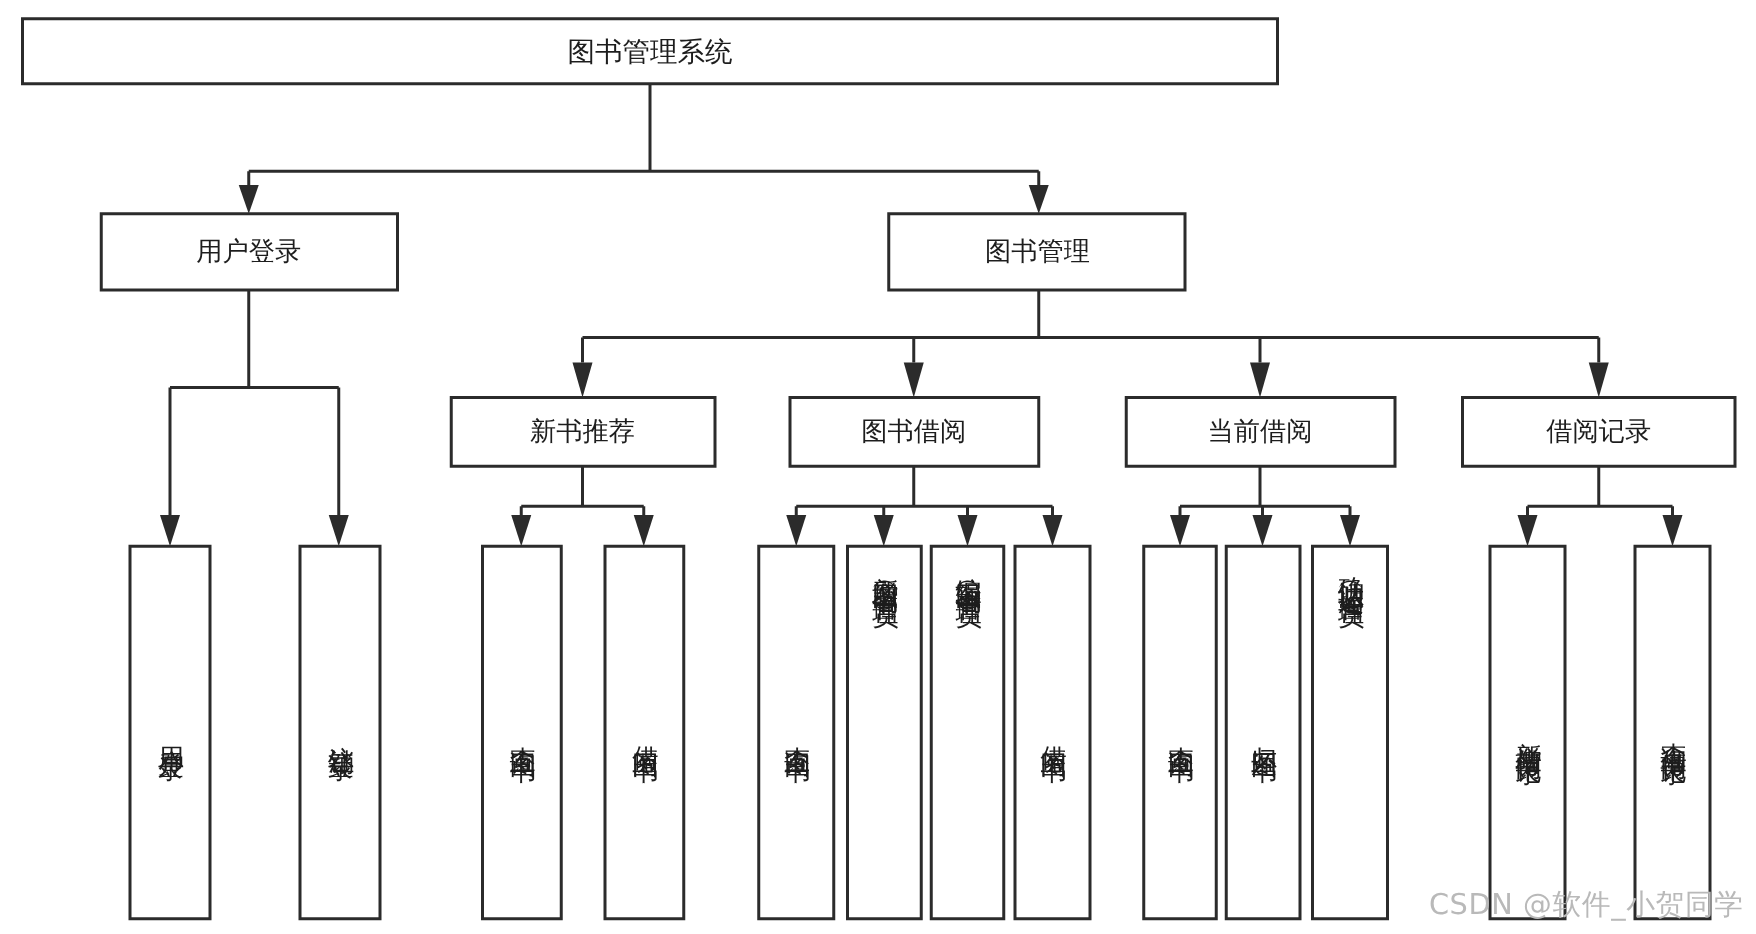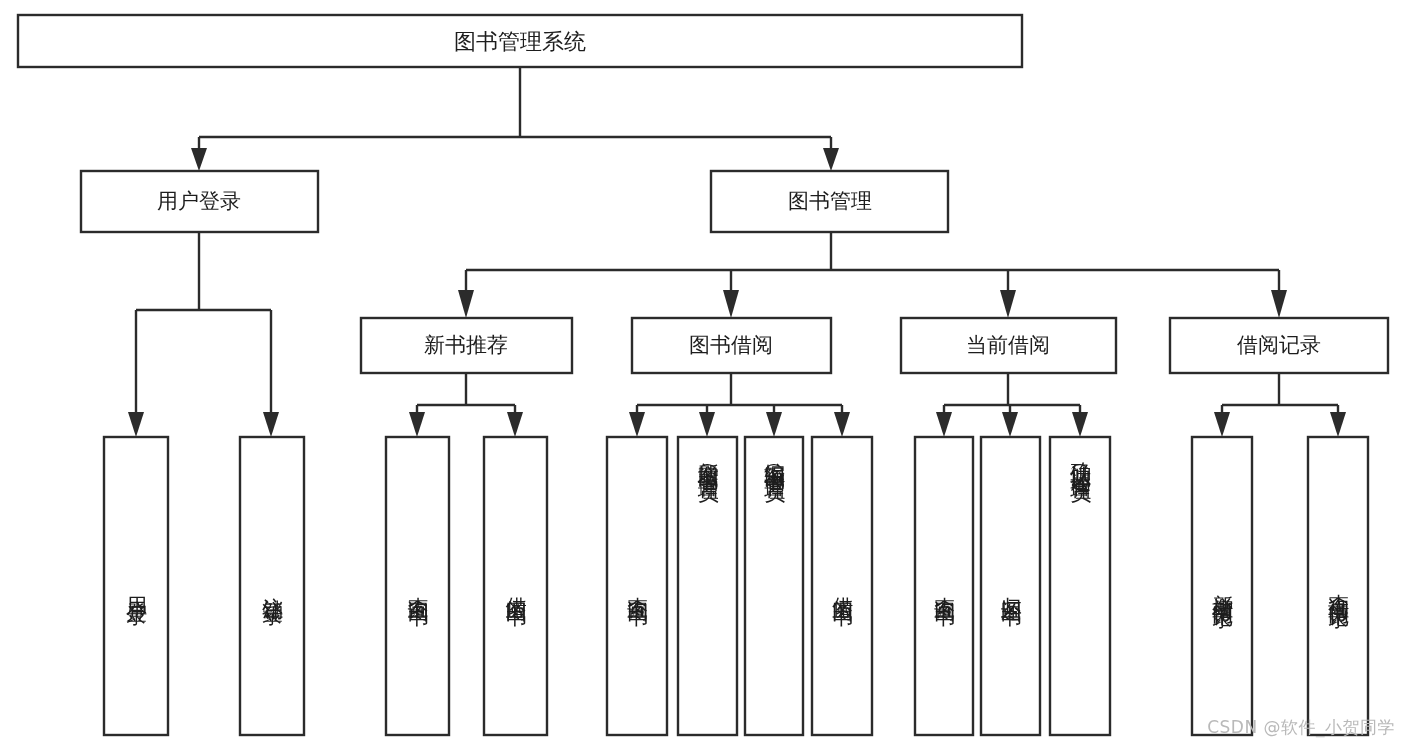--- a/index.html
+++ b/index.html
@@ -71,21 +71,21 @@
     line-height: 1.32;
     letter-spacing: 3px;
     color: #1d1d1d;
     white-space: nowrap;
   }
   #watermark {
     position: absolute;
     right: 10px;
     bottom: 8px;
     font-family: "DejaVu Sans", "Liberation Sans", sans-serif;
-    font-size: 17px;
+    font-size: 23px;
     color: #b9b9b9;
     letter-spacing: 0.5px;
     user-select: none;
   }
 </style>
 </head>
 <body>
 
 <div id="diagram-root">
 

